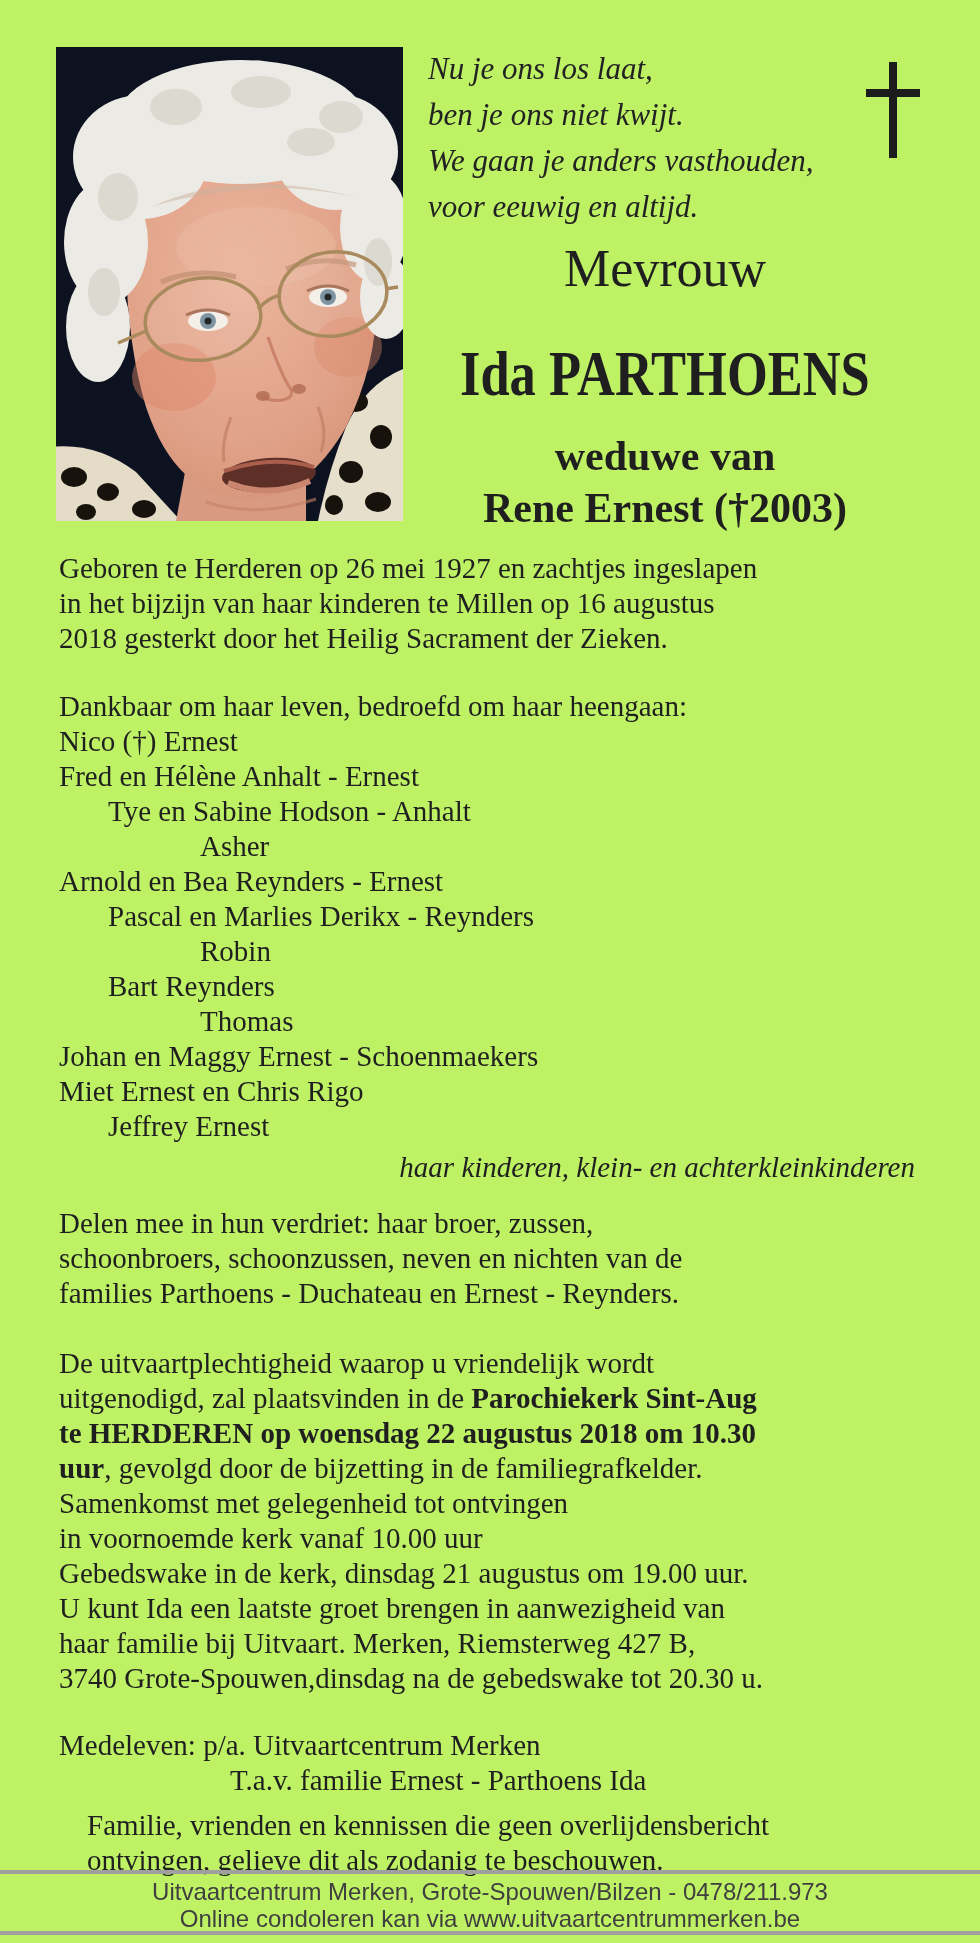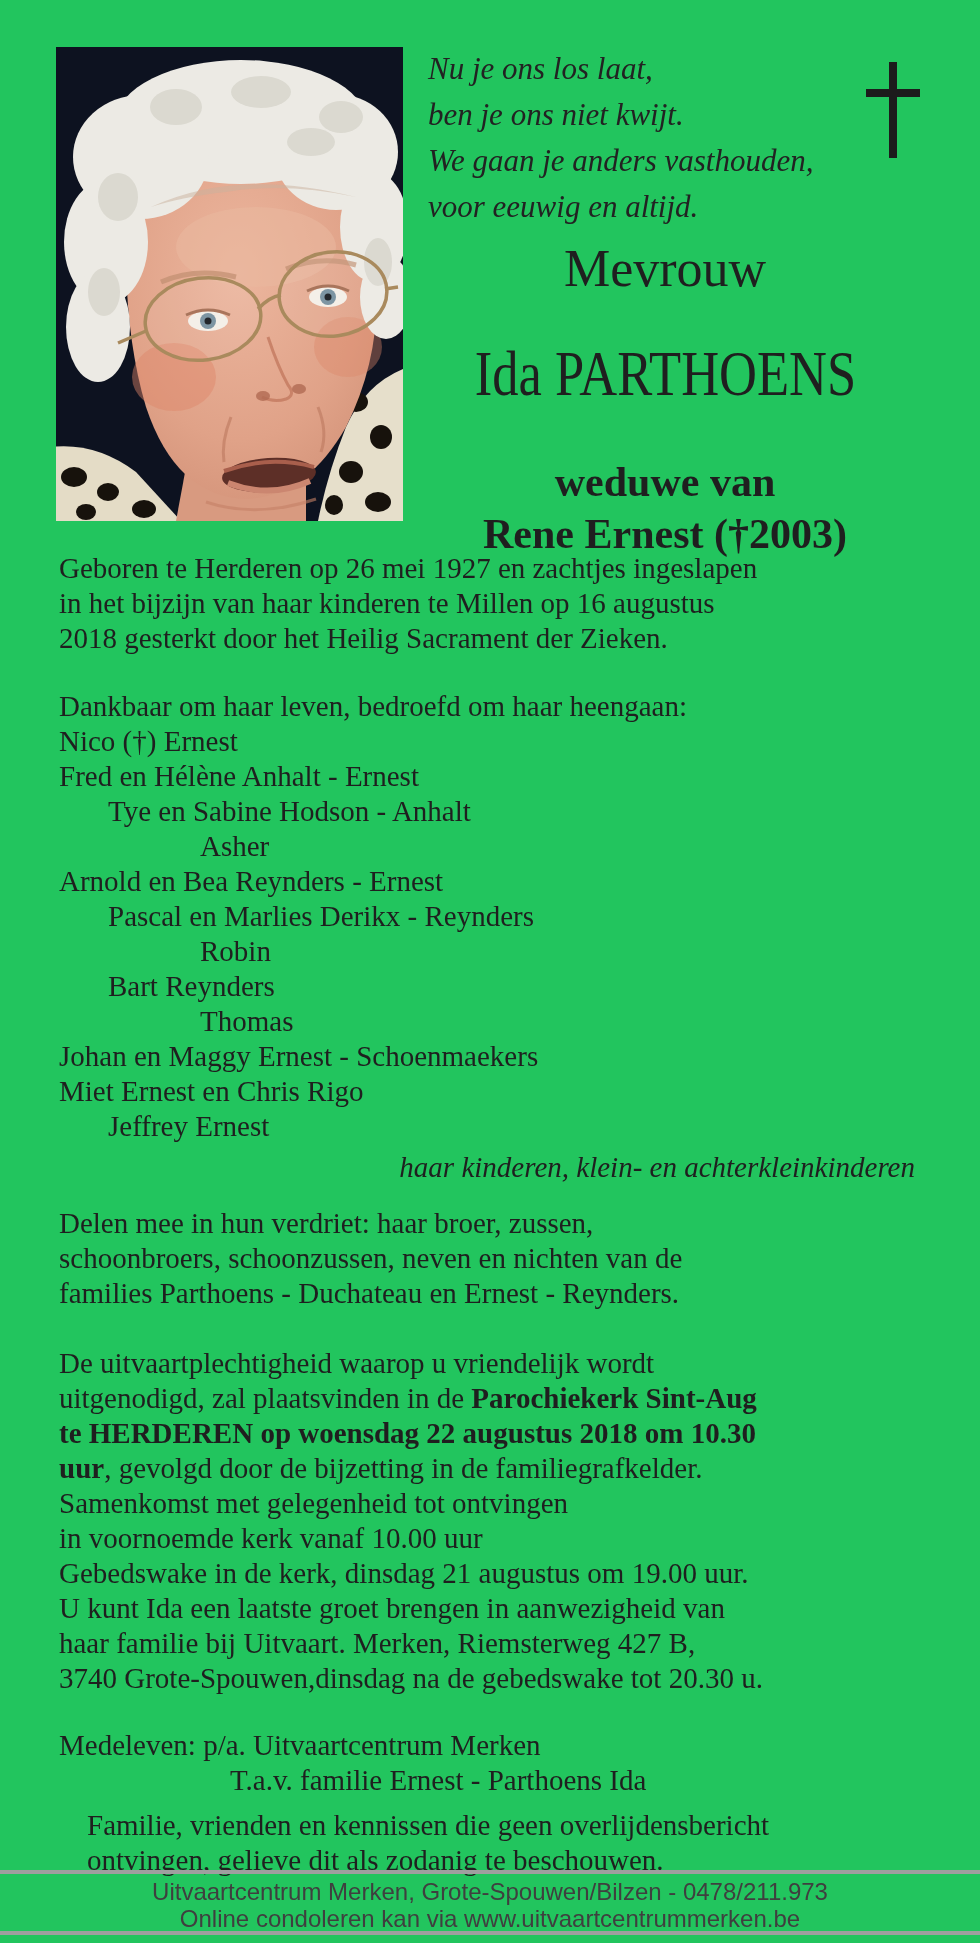--- a/index.html
+++ b/index.html
@@ -1,39 +1,39 @@
 <!DOCTYPE html>
 <html><head>
 <meta charset="utf-8">
 <style>
   html,body { margin:0; padding:0; background:#e8e8e8; }
   #page {
     position:relative; width:980px; height:1943px; margin:0 auto;
-    background:#22c55e; color:#1f1f1f;
+    background:#bef264; color:#1f1f1f;
     font-family:"Liberation Serif", serif; overflow:hidden;
   }
   .abs { position:absolute; }
 
   
   #photo { left:56px; top:47px; width:347px; height:474px; }
 
   
   .cross-v { left:889px; top:62px; width:8px; height:96px; background:#1c1c1c; }
   .cross-h { left:866px; top:89px; width:54px; height:8px; background:#1c1c1c; }
 
   
   #poem { left:428px; top:46px; width:500px; }
   .poem-line { font-style:italic; font-size:31px; line-height:46px; white-space:nowrap; color:#222; }
 
   
   .rcol { left:403px; width:524px; text-align:center; }
   #salutation { top:246px; font-size:52px; line-height:46px; }
-  #deceased-name { top:340px; font-size:64px; line-height:68px; font-weight:normal; }
+  #deceased-name { top:340px; font-size:64px; line-height:68px; font-weight:bold; }
   #deceased-name .squeeze { display:inline-block; transform:scaleX(0.82); transform-origin:50% 50%; white-space:nowrap; letter-spacing:0px; }
-  #widow-block { top:430px; font-size:42px; line-height:52px; font-weight:bold;margin-top:26px; }
+  #widow-block { top:430px; font-size:42px; line-height:52px; font-weight:bold; }
 
   
   .body-line { font-size:29px; line-height:35px; white-space:nowrap; }
   #intro { left:59px; top:551px; }
   #family { left:59px; top:689px; }
   .ind1 { padding-left:49px; }
   .ind2 { padding-left:141px;font-family:Liberation Serif, serif; }
   #family-closing { right:65px; top:1150px; font-style:italic; font-size:29px; line-height:35px; text-align:right; }
   #condolence { left:59px; top:1206px; }
   #ceremony { left:59px; top:1346px; }

